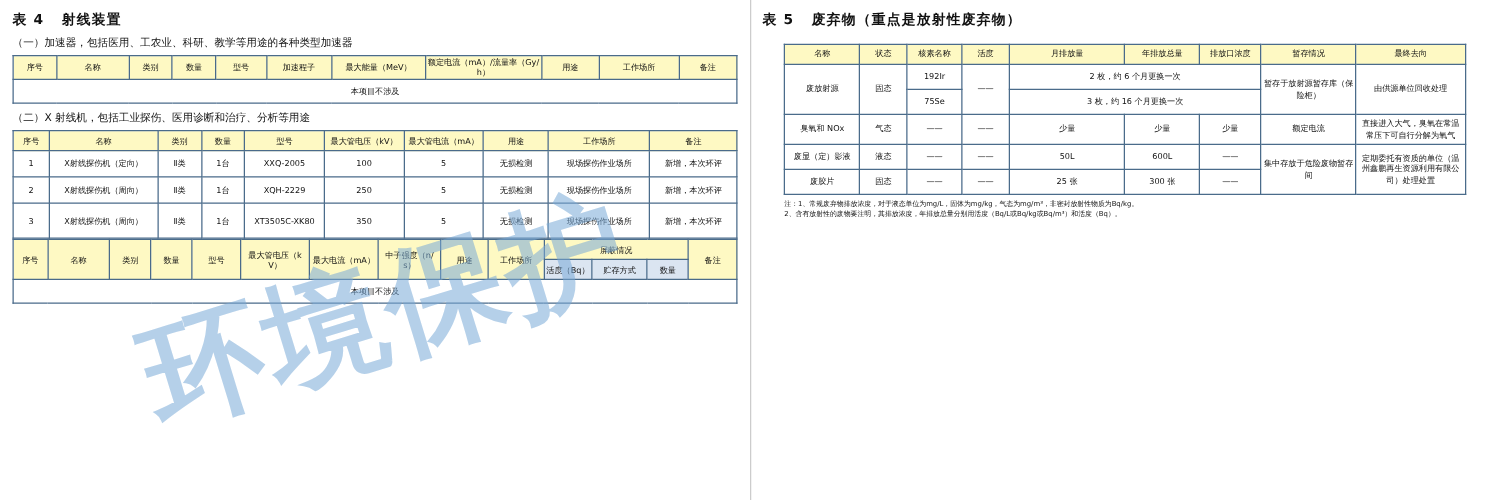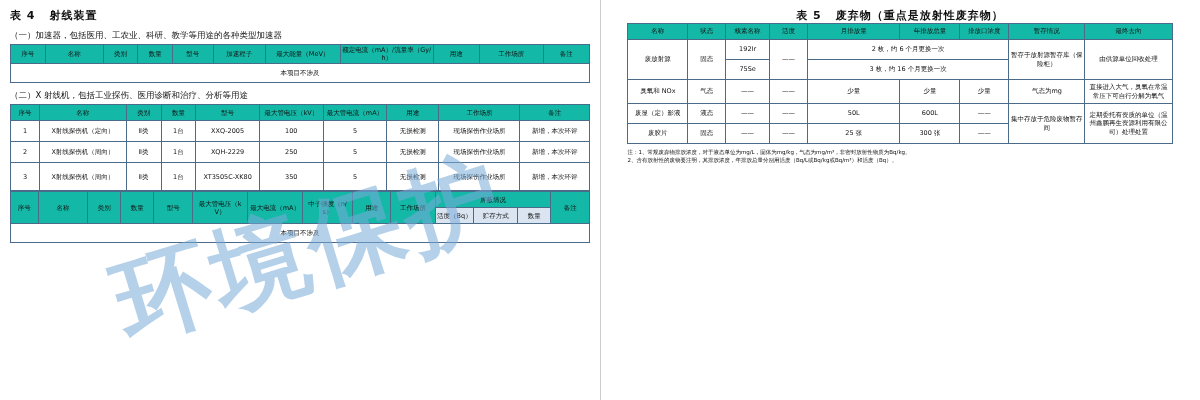--- a/index.html
+++ b/index.html
@@ -24,21 +24,21 @@
   table td,table th{
     border:1px solid #4a6b8a;
     font-size:6.5px;
     text-align:center;
     vertical-align:middle;
     padding:1px 1px;
     line-height:1.25;
     font-weight:normal;
     word-break:break-all;
   }
-  table thead td{background:#14b8a6;height:13px;}
+  table thead td{background:#fef9c3;height:13px;}
   .hrow td{background:#dbe5f1;}
   .tall td{height:18px;}
   .empty-note{height:16px;}
 
   
   .note{font-size:5.5px;line-height:1.5;margin-top:4px;}
   .note div{text-indent:0;}
   .pagenum{position:absolute;bottom:28px;left:0;width:100%;text-align:center;font-size:6.5px;color:#333;}
 
   
@@ -218,21 +218,21 @@
           <td class="empty-note" colspan="14">本项目不涉及</td>
         </tr>
       </tbody>
     </table>
 
     <div class="wm wm-left">环境保护</div>
   </div>
 
   <div class="page-right">
 
-    <div class="sec-title" style="text-align:center;margin-bottom:0;">
+    <div class="sec-title" style="text-align:left;margin-bottom:12px;">
       <span class="num">表 5</span><span>废弃物（重点是放射性废弃物）</span>
     </div>
 
     <table style="width:94%;margin:0 auto;">
       <colgroup>
         <col style="width:11%">
           <col style="width:7%">
           <col style="width:8%">
           <col style="width:7%">
         <col style="width:17%">
@@ -269,21 +269,21 @@
           <td colspan="3">3 枚，约 16 个月更换一次</td>
         </tr>
         <tr style="height:24px">
           <td>臭氧和 NOx</td>
           <td>气态</td>
           <td>——</td>
           <td>——</td>
           <td>少量</td>
           <td>少量</td>
           <td>少量</td>
-          <td>气态为mg</td>
+          <td>额定电流</td>
           <td>直接进入大气，臭氧在常温常压下可自行分解为氧气</td>
         </tr>
         <tr style="height:20px">
           <td>废显（定）影液</td>
           <td>液态</td>
           <td>——</td>
           <td>——</td>
           <td>50L</td>
           <td>600L</td>
           <td>——</td>

